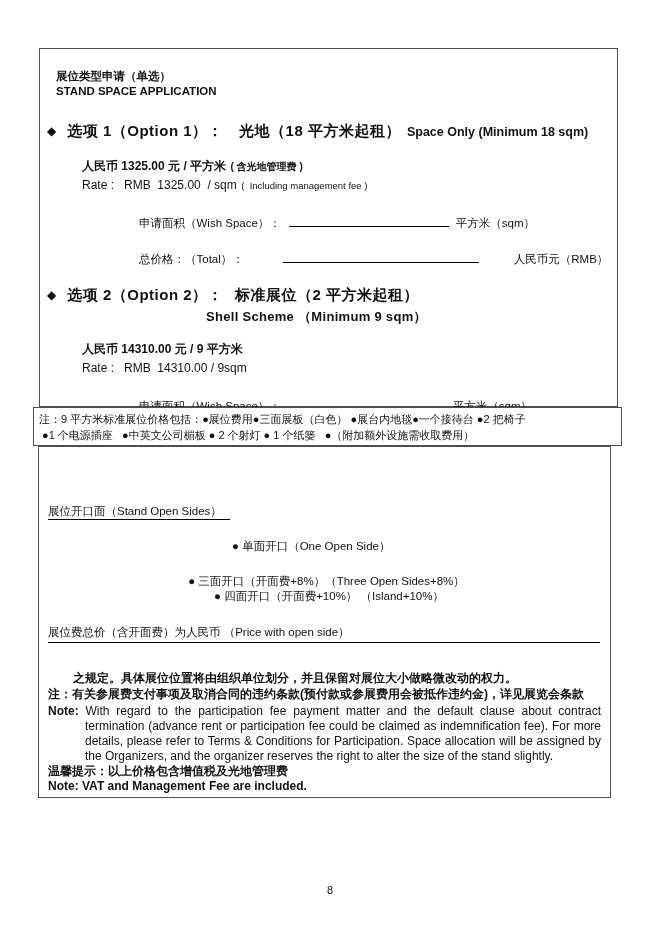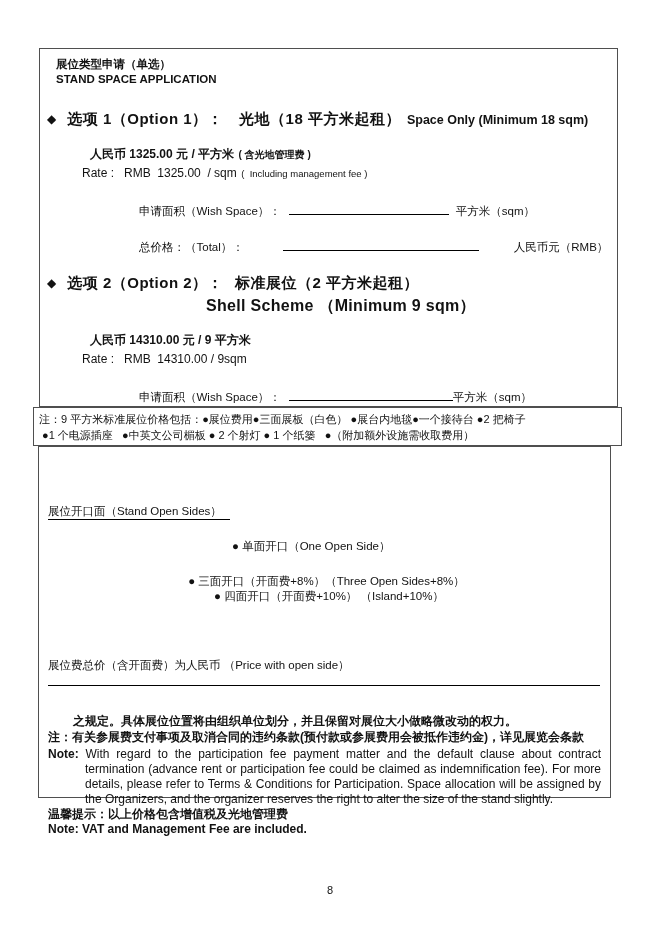--- a/index.html
+++ b/index.html
@@ -9,34 +9,34 @@
     font-family:"Liberation Sans", sans-serif;
     color:#121212;
   }
   .pre { white-space:pre-wrap; }
   .box { position:absolute; border:1px solid #4f4f4f; background:#fff; }
   .box-apply  { left:39px; top:48px;  width:579px; height:359px; }
   .box-note   { left:33px; top:407px; width:589px; height:39px;  }
   .box-open   { left:38px; top:446px; width:573px; height:352px; }
 
   
-  .hdr { margin:8px 0 0 16px; font-size:11.5px; font-weight:bold; line-height:1.3; }
+  .hdr { margin:20px 0 0 16px; font-size:11.5px; font-weight:bold; line-height:1.3; }
 
   
   .opt-heading { margin:23px 0 0 7px; display:flex; align-items:baseline; }
   .diamond { font-size:12px; margin-right:11px; position:relative; top:-1px; }
   .opt-zh { font-size:15px; font-weight:bold; letter-spacing:0.5px; }
   .opt-name1 { font-size:15px; font-weight:bold; margin-left:16px; letter-spacing:0.5px; }
   .opt-name2 { font-size:15px; font-weight:bold; margin-left:12px; letter-spacing:0.5px; }
   .opt-en { font-size:12.5px; font-weight:bold; margin-left:6px; }
-  .opt2-sub { margin:3px 0 0 166px; font-size:16px; font-weight:bold; letter-spacing:0.3px; }
+  .opt2-sub { margin:3px 0 0 166px; font-size:13px; font-weight:bold; letter-spacing:0.3px; }
 
   
   .rate { margin:15px 0 0 42px; line-height:17px; }
-  .rate-zh { font-size:12px; font-weight:bold;margin-left:8px; }
+  .rate-zh { font-size:12px; font-weight:bold; }
   .rate-zh-note { font-size:10px; font-weight:bold; }
   .rate-en { font-size:12px; }
   .rate-en-note { font-size:9.5px; }
 
   
   .formline { margin-left:99px; font-size:11.5px; display:flex; align-items:baseline; }
   .fl-a { margin-top:21px; } .fl-b { margin-top:20px;gap:35px; }
   .blank { display:inline-block; border-bottom:1px solid #000; height:12px; }
   .blank-w1 { width:160px; margin-left:8px; margin-right:7px; }
   .blank-t1 { width:196px; margin-left:4px; }
@@ -47,21 +47,21 @@
   .box-note { font-size:11px; padding:3px 0 6px 5px; line-height:16px; }
   .note-line2 { padding-left:3px; }
 
   
   .open-heading { margin:57px 0 0 9px; font-size:11.5px; }
   .open-heading span { border-bottom:1px solid #000; padding:0 8px 2px 0; }
   .open-row { margin:20px 0 0 9px; font-size:11.5px; display:flex; align-items:center;flex-direction:column; }
   .open-row .w { width:194px; }
   .open-row .g { margin-right:5px; }
   .price-line { margin:21px 10px 0 9px; font-size:11.5px; display:flex; align-items:flex-end; }
-  .price-line .txt { border-bottom:1px solid #000; padding-bottom:12px;margin-top:33px; }
+  .price-line .txt { border-bottom:1px solid #000; padding-bottom:2px; }
   .price-line .ext { flex:1; border-bottom:1px solid #000; height:1px; }
 
   
   .notes { margin:27px 9px 0 9px; }
   .nzh { font-size:12px; font-weight:bold; line-height:16px; }
   .nzh2 { padding-left:25px; }
   .nen { font-size:12px; line-height:15px; text-align:justify; padding-left:37px; text-indent:-37px; margin-top:2px; }
   .nen b { font-weight:bold; }
   .tip-zh { font-size:12px; font-weight:bold; line-height:15px; }
   .tip-en { font-size:12px; font-weight:bold; line-height:15px; }

